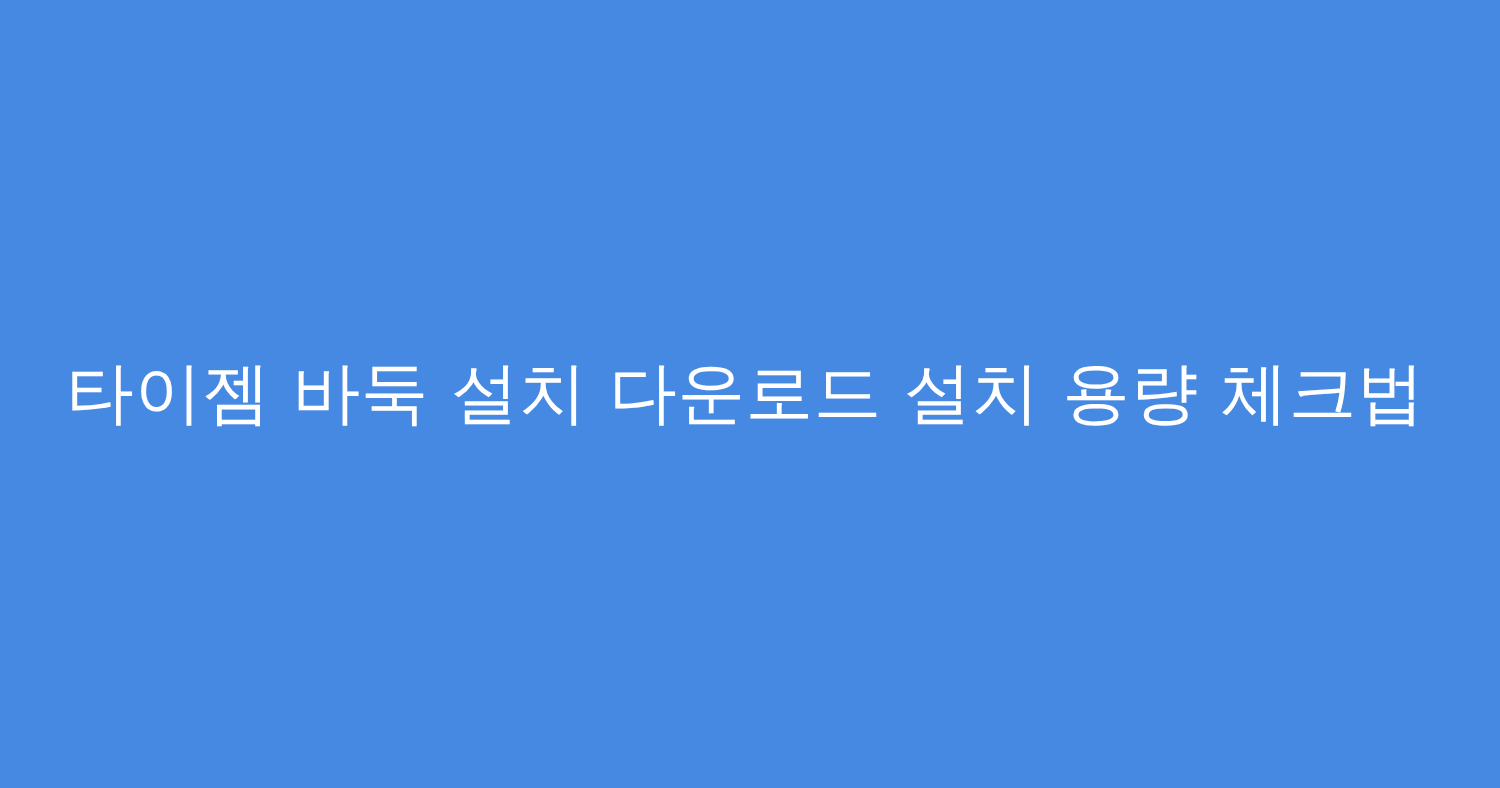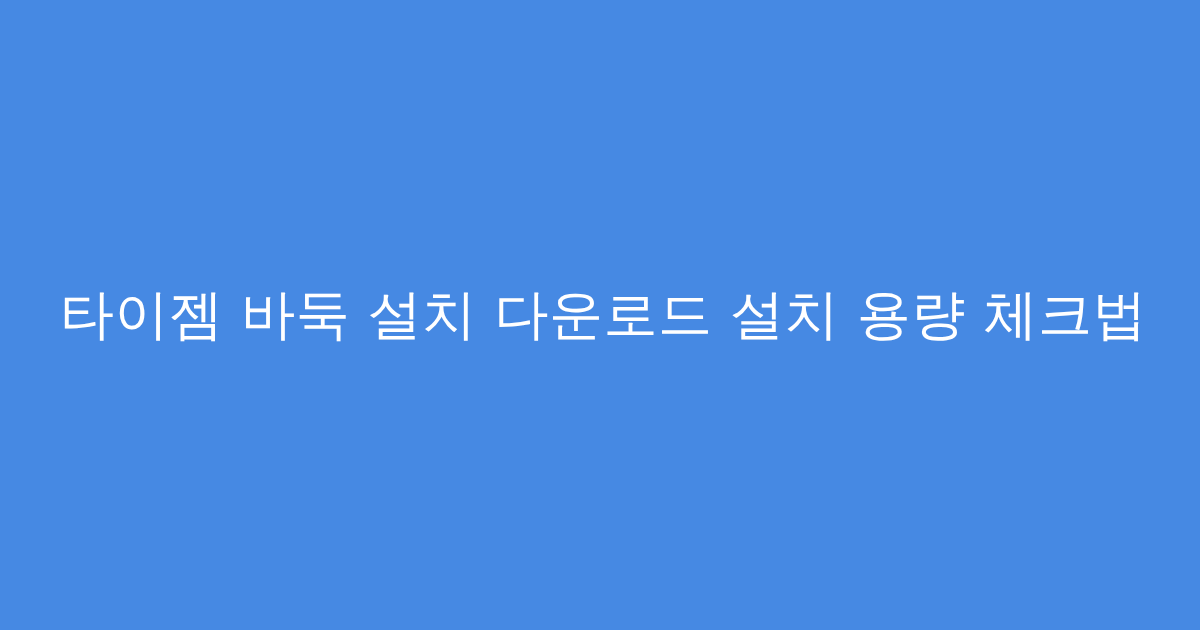--- a/index.html
+++ b/index.html
@@ -25,21 +25,21 @@
     justify-content: center;
     overflow: hidden;
   }
 
   .title-wrap {
     box-sizing: border-box;
     width: 100%;
     padding: 0 60px;
     display: flex;
     align-items: center;
-    justify-content: flex-start;
+    justify-content: flex-end;
   }
 
   .og-title {
     margin: 0;
     color: #FFFFFF;
     font-family: "DejaVu Sans", "Liberation Sans", sans-serif;
     font-size: 54px;
     font-weight: 400;
     line-height: 1.35;
     letter-spacing: 0.5px;

